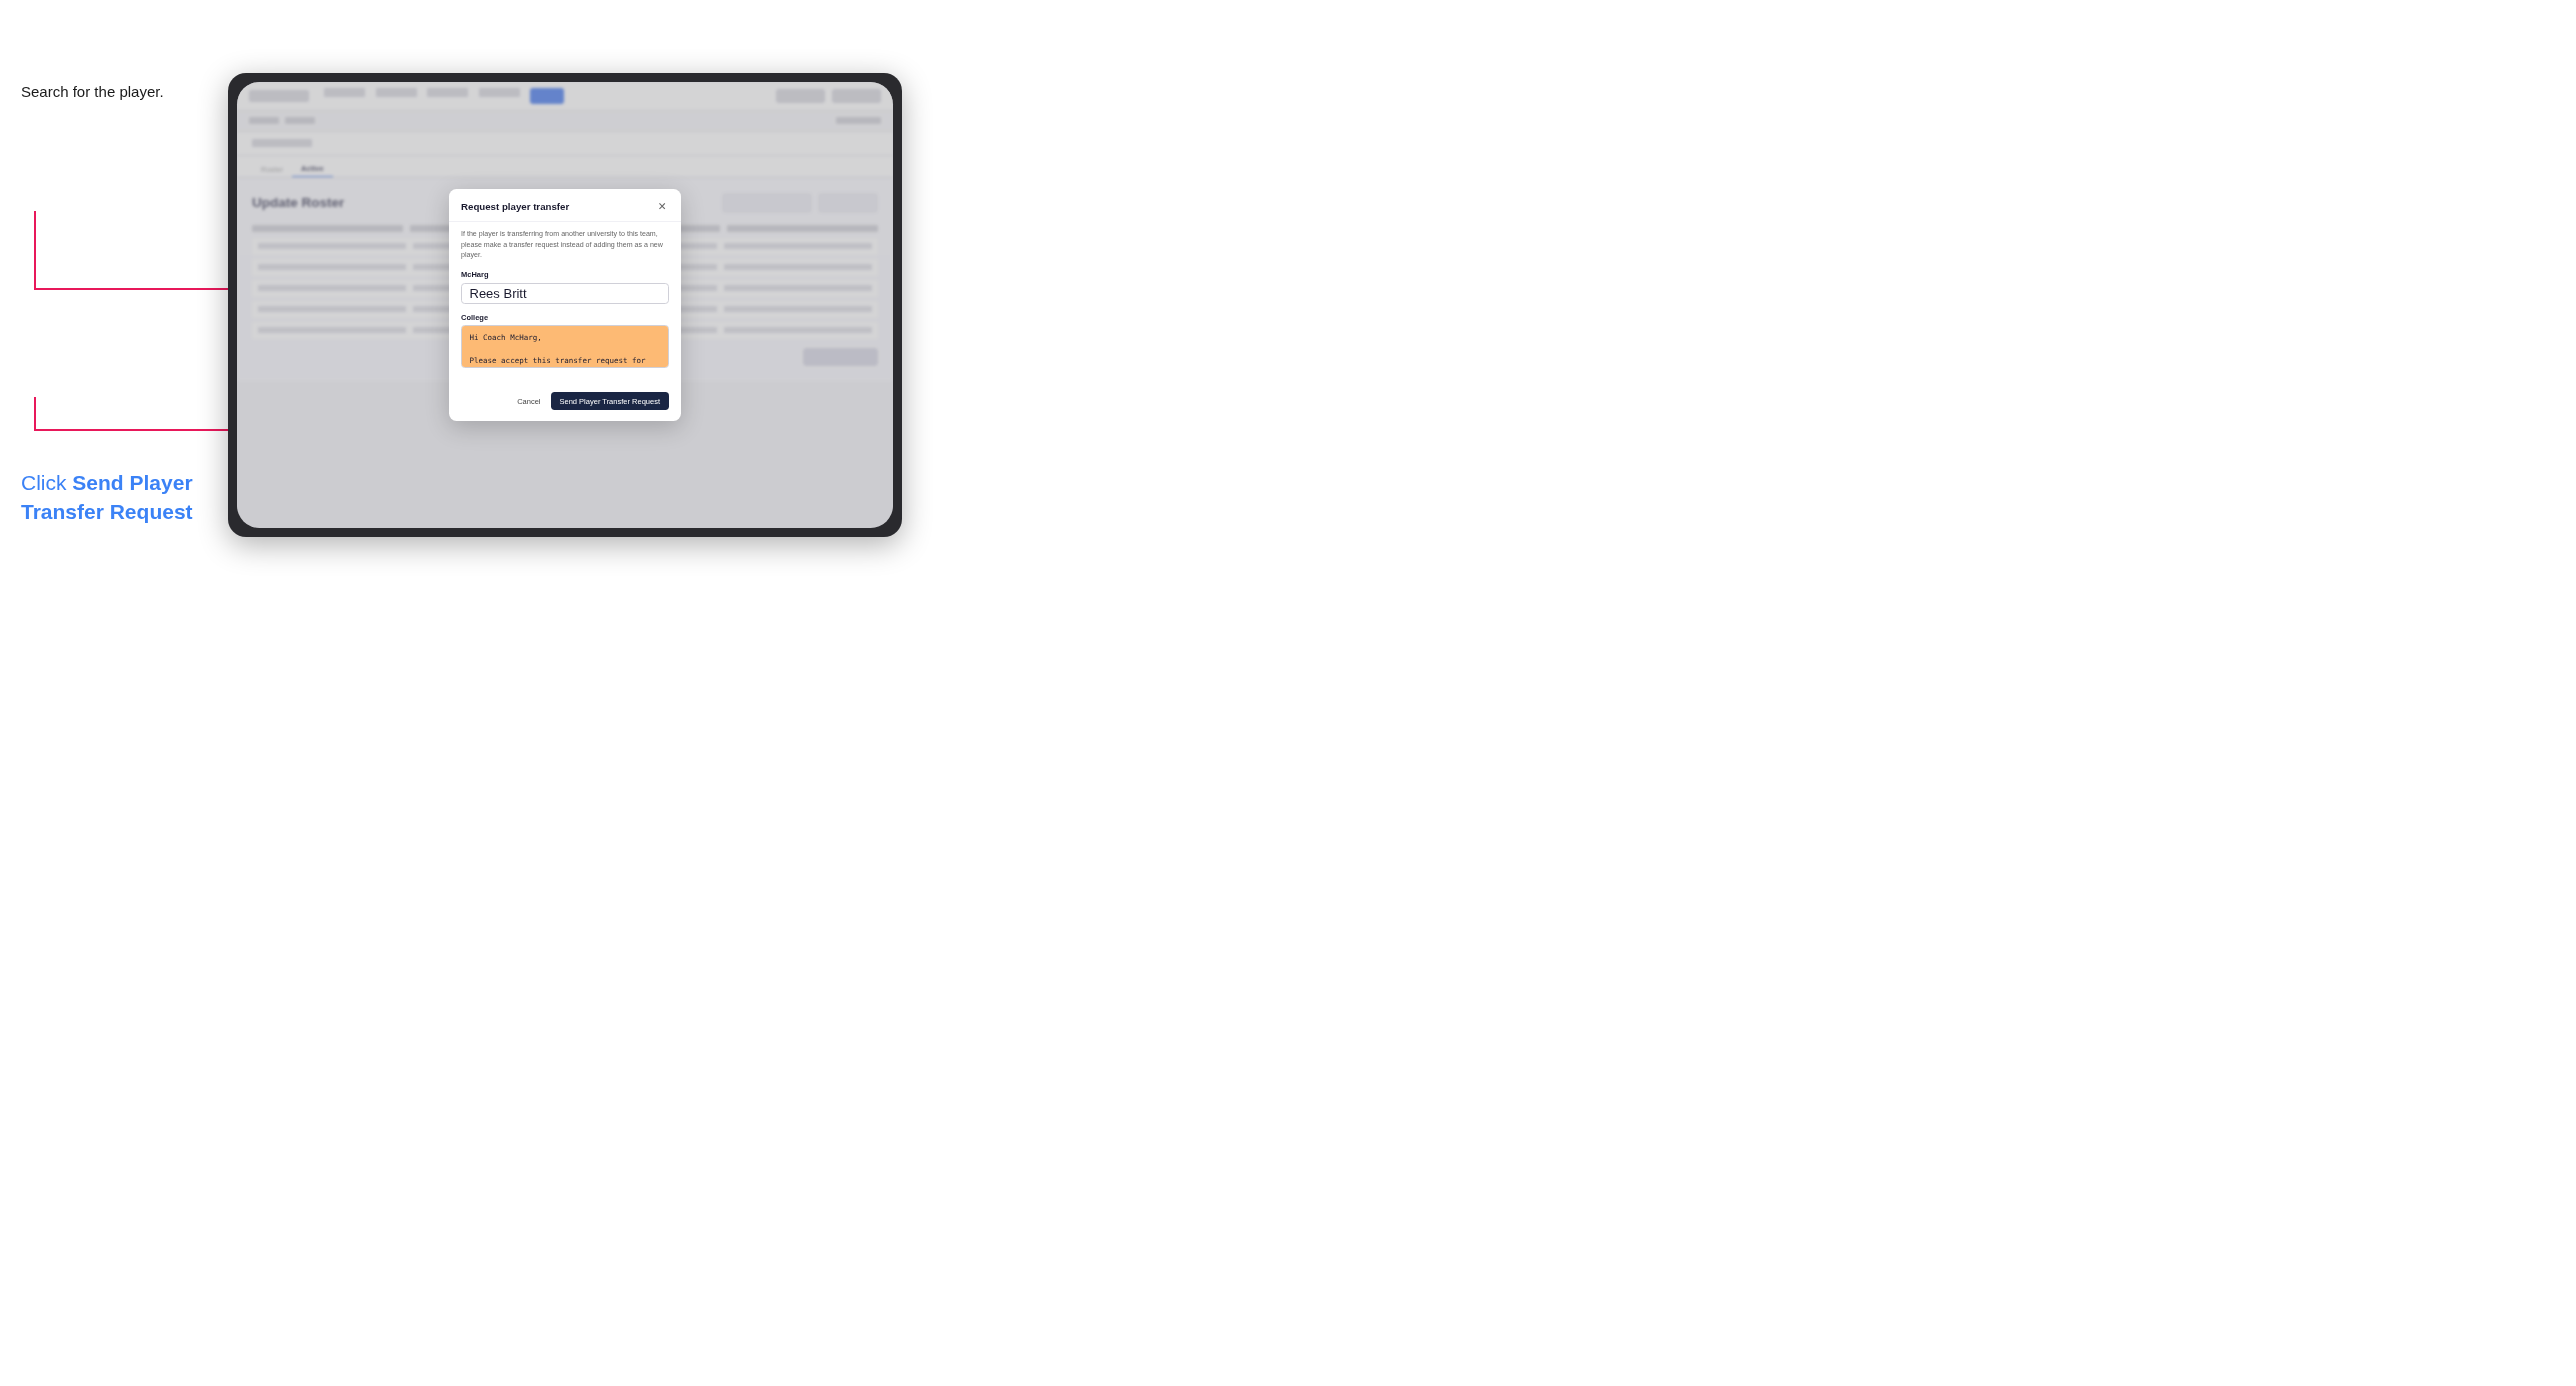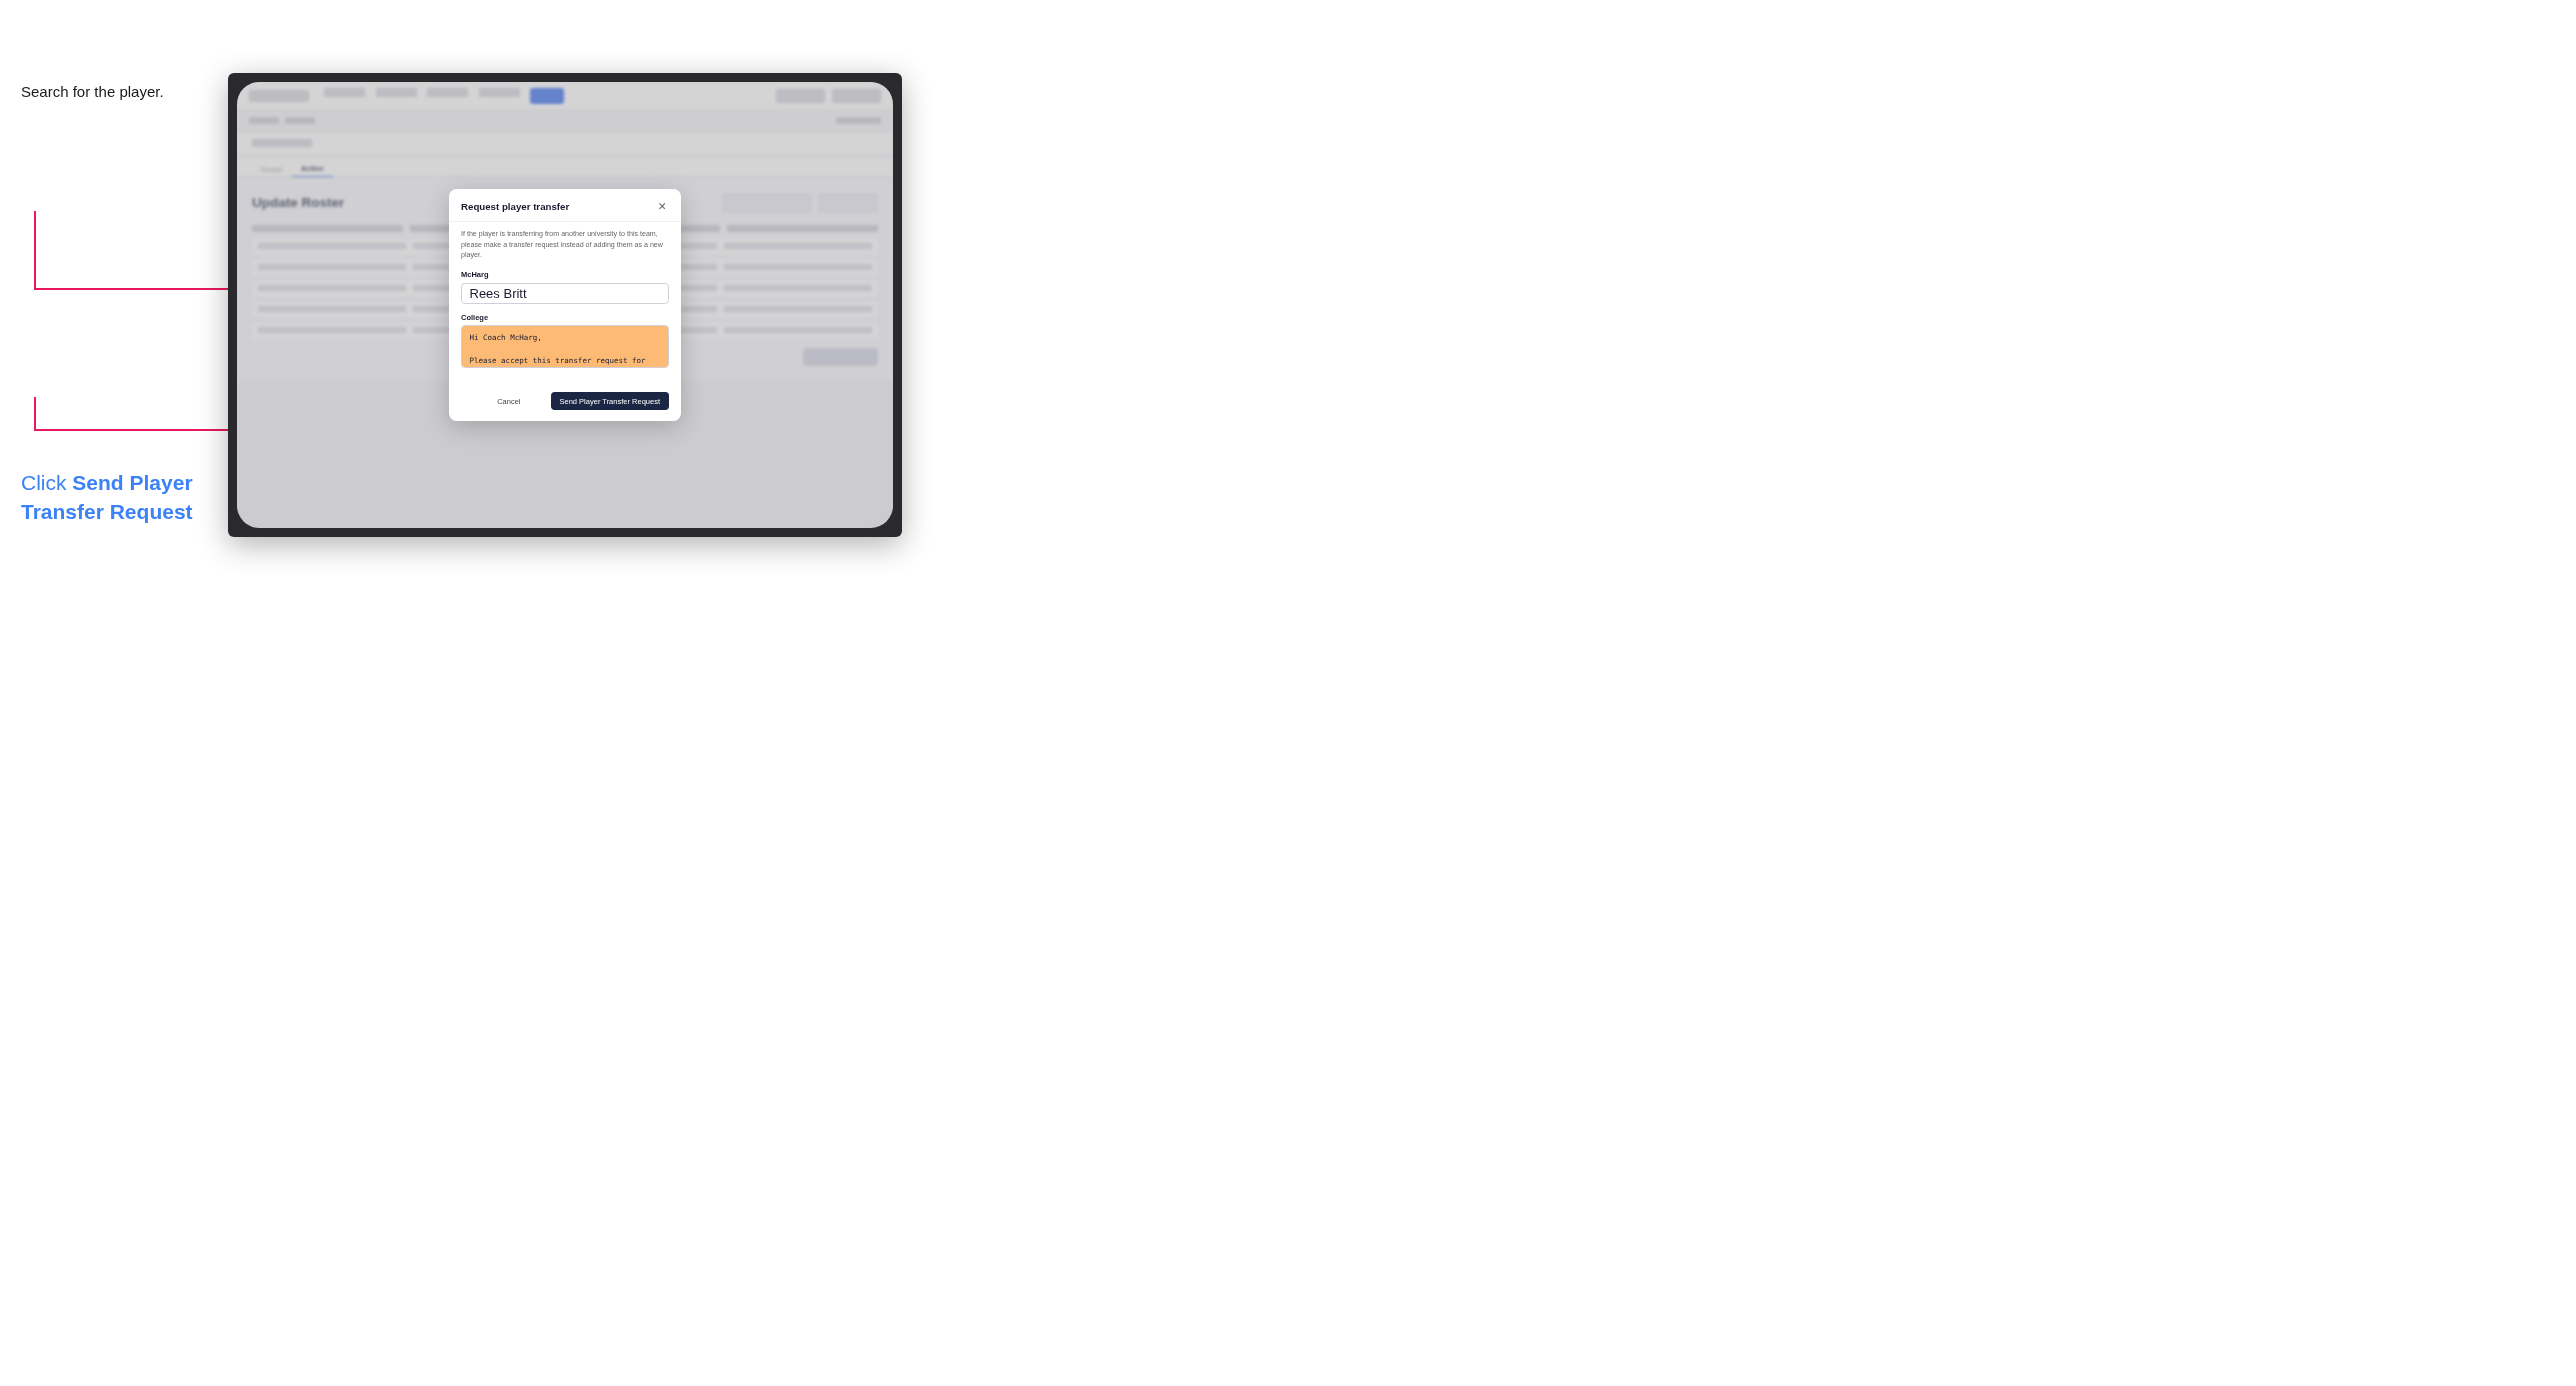--- a/index.html
+++ b/index.html
@@ -122,21 +122,21 @@
       left: 228px;
       top: 73px;
       width: 674px;
       height: 464px;
     }
 
     .tablet-outer {
       width: 674px;
       height: 464px;
       background: #2a2a2e;
-      border-radius: 6px;
+      border-radius: 18px;
       padding: 9px;
       box-shadow: 0 7.5px 30px rgba(0,0,0,0.3);
     }
 
     .tablet-inner {
       width: 100%;
       height: 100%;
       background: #f0f0f5;
       border-radius: 22.5px;
       overflow: hidden;
@@ -434,21 +434,21 @@
       color: #1a1a2e;
       margin-bottom: 10.5px;
       background: #fdba74;
       resize: none;
       line-height: 1.5;
     }
 
     .modal-footer {
       display: flex;
       justify-content: flex-end;
-      gap: 24px;
+      gap: 4px;
       padding: 0 12px 10.5px;
       align-items: center;
     }
 
     .modal-cancel-btn {
       font-size: 7.5px;
       color: #444;
       background: none;
       border: none;
       cursor: pointer;

